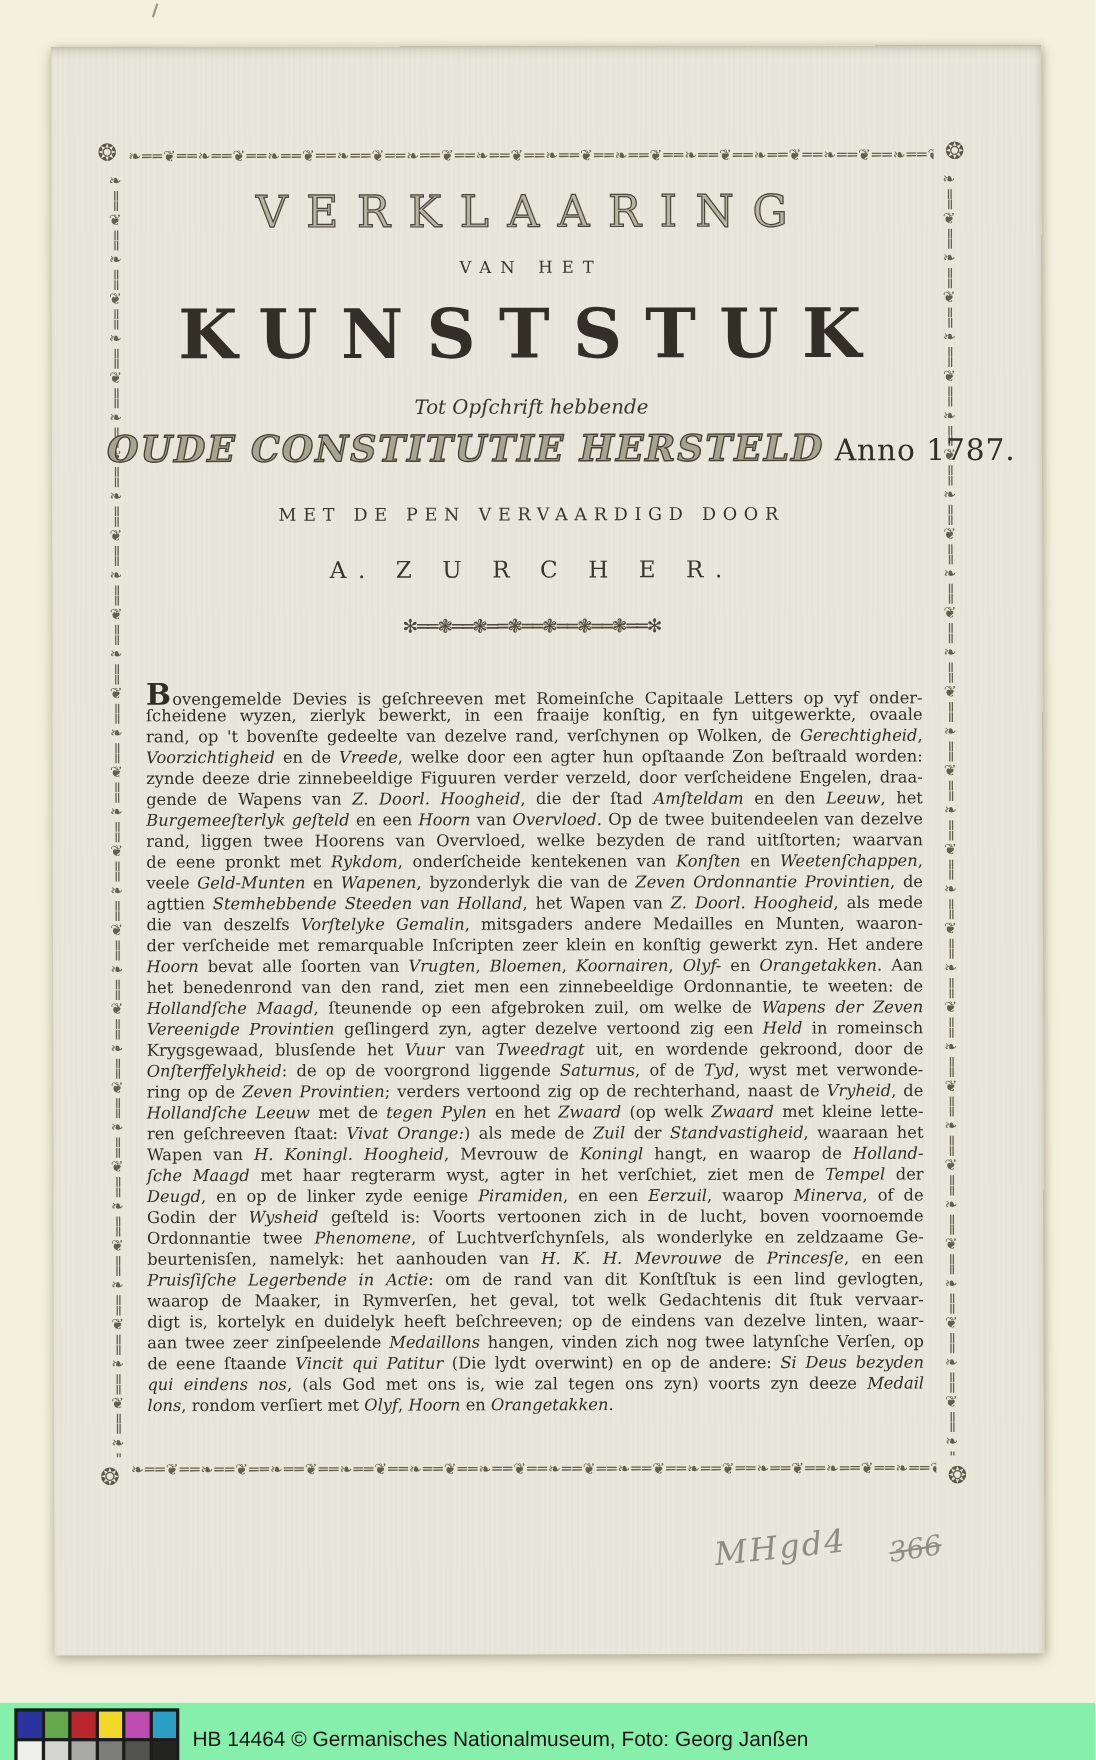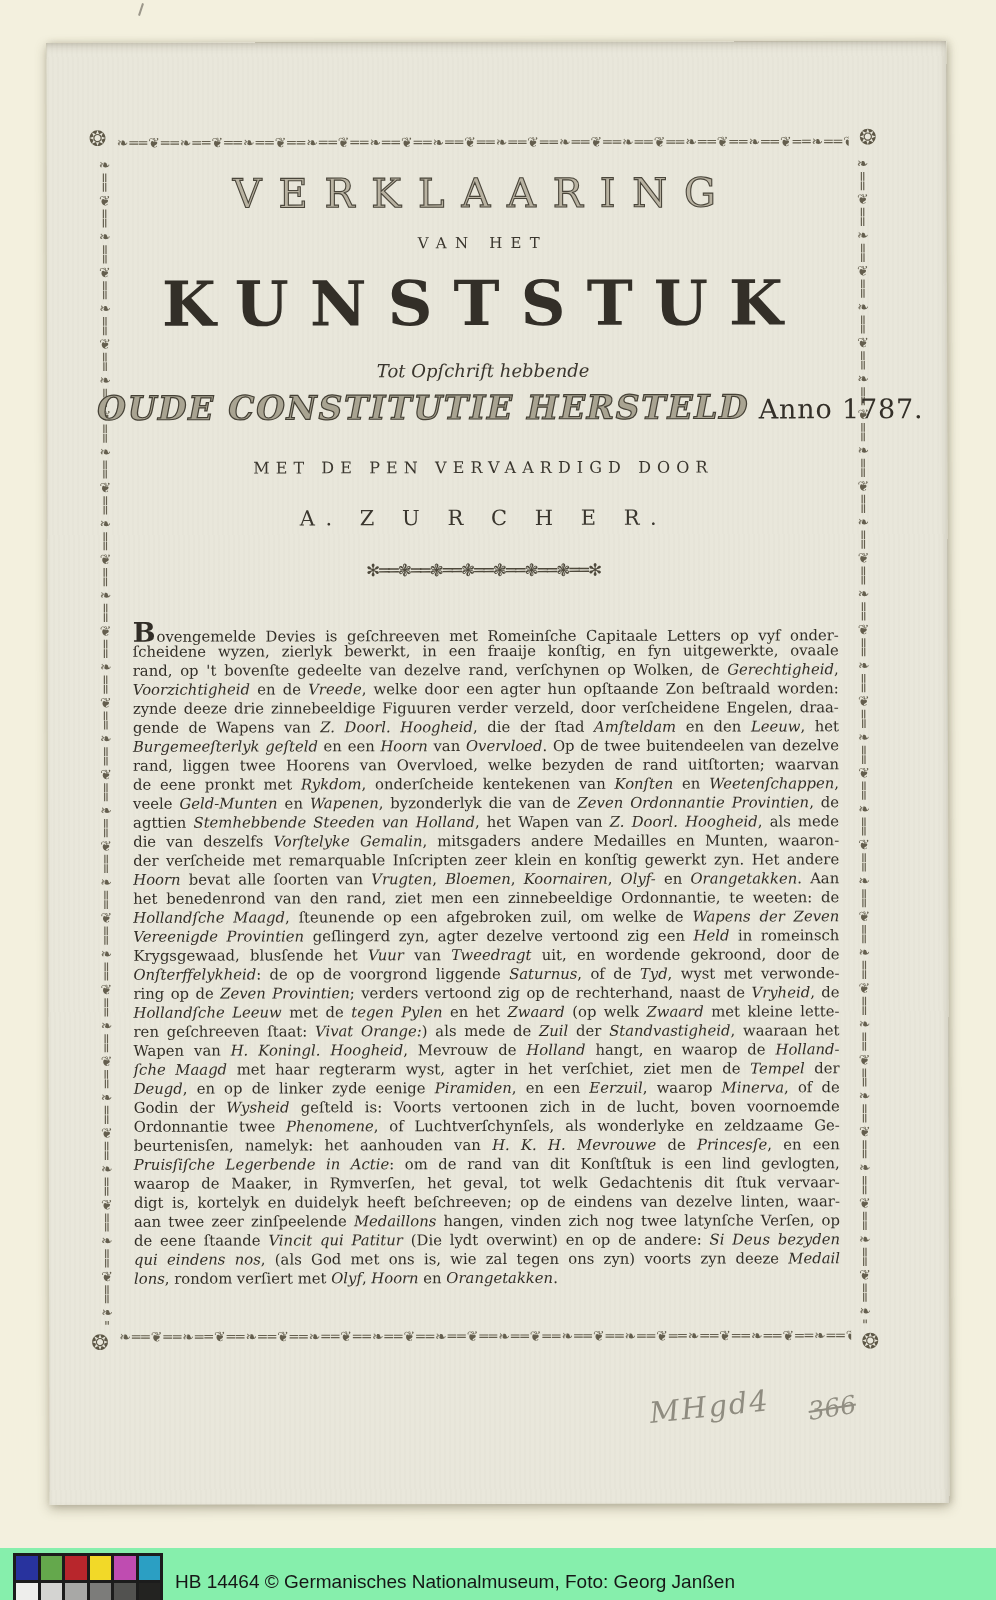--- a/index.html
+++ b/index.html
@@ -104,21 +104,21 @@
         <div class="line">der verſcheide met remarquable Inſcripten zeer klein en konſtig gewerkt zyn.  Het andere</div>
         <div class="line"><i>Hoorn</i> bevat alle ſoorten van <i>Vrugten</i>, <i>Bloemen</i>, <i>Koornairen</i>, <i>Olyf-</i> en <i>Orangetakken</i>.  Aan</div>
         <div class="line">het benedenrond van den rand, ziet men een zinnebeeldige Ordonnantie, te weeten: de</div>
         <div class="line"><i>Hollandſche Maagd</i>, ſteunende op een afgebroken zuil, om welke de <i>Wapens der Zeven</i></div>
         <div class="line"><i>Vereenigde Provintien</i> geſlingerd zyn, agter dezelve vertoond zig een <i>Held</i> in romeinsch</div>
         <div class="line">Krygsgewaad, blusſende het <i>Vuur</i> van <i>Tweedragt</i> uit, en wordende gekroond, door de</div>
         <div class="line"><i>Onſterffelykheid</i>: de op de voorgrond liggende <i>Saturnus</i>, of de <i>Tyd</i>, wyst met verwonde-</div>
         <div class="line">ring op de <i>Zeven Provintien</i>; verders vertoond zig op de rechterhand, naast de <i>Vryheid</i>, de</div>
         <div class="line"><i>Hollandſche Leeuw</i> met de <i>tegen Pylen</i> en het <i>Zwaard</i> (op welk <i>Zwaard</i> met kleine lette-</div>
         <div class="line">ren geſchreeven ſtaat: <i>Vivat Orange:</i>) als mede de <i>Zuil</i> der <i>Standvastigheid</i>, waaraan het</div>
-        <div class="line">Wapen van <i>H. Koningl. Hoogheid</i>, Mevrouw de <i>Holland</i> hangt, en waarop de <i>Holland-</i></div>
+        <div class="line">Wapen van <i>H. Koningl. Hoogheid</i>, Mevrouw de <i>Koningl</i> hangt, en waarop de <i>Holland-</i></div>
         <div class="line"><i>ſche Maagd</i> met haar regterarm wyst, agter in het verſchiet, ziet men de <i>Tempel</i> der</div>
         <div class="line"><i>Deugd</i>, en op de linker zyde eenige <i>Piramiden</i>, en een <i>Eerzuil</i>, waarop <i>Minerva</i>, of de</div>
         <div class="line">Godin der <i>Wysheid</i> geſteld is:  Voorts vertoonen zich in de lucht, boven voornoemde</div>
         <div class="line">Ordonnantie twee <i>Phenomene</i>, of Luchtverſchynſels, als wonderlyke en zeldzaame Ge-</div>
         <div class="line">beurtenisſen, namelyk: het aanhouden van <i>H. K. H. Mevrouwe</i> de <i>Princesſe</i>, en een</div>
         <div class="line"><i>Pruisſiſche Legerbende in Actie</i>: om de rand van dit Konſtſtuk is een lind gevlogten,</div>
         <div class="line">waarop de Maaker, in Rymverſen, het geval, tot welk Gedachtenis dit ſtuk vervaar-</div>
         <div class="line">digt is, kortelyk en duidelyk heeft beſchreeven; op de eindens van dezelve linten, waar-</div>
         <div class="line">aan twee zeer zinſpeelende <i>Medaillons</i> hangen, vinden zich nog twee latynſche Verſen, op</div>
         <div class="line">de eene ſtaande <i>Vincit qui Patitur</i> (Die lydt overwint) en op de andere: <i>Si Deus bezyden</i></div>

